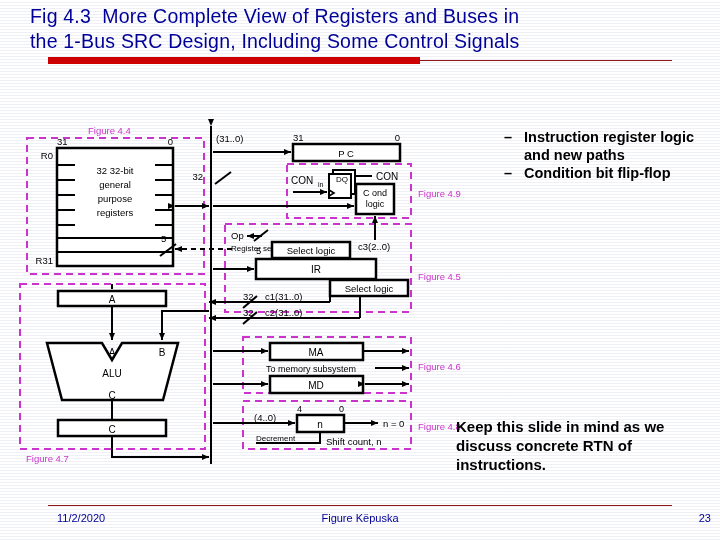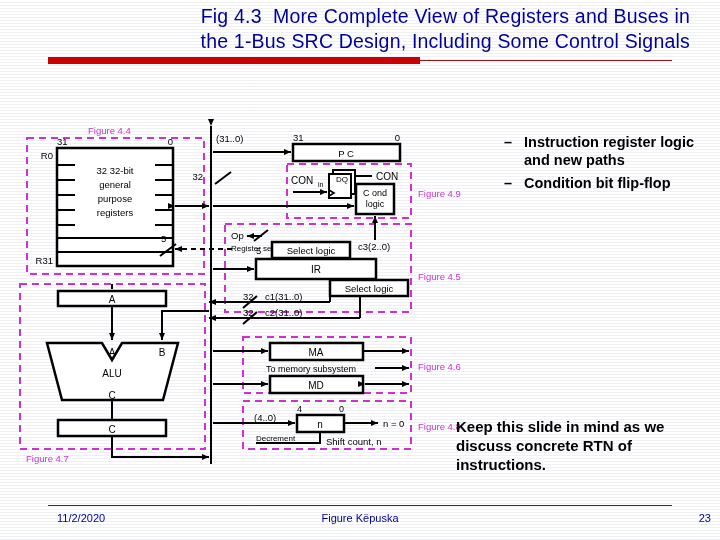--- a/index.html
+++ b/index.html
@@ -20,21 +20,21 @@
         rgba(255,255,255,0) 2px,
         rgba(225,228,238,0.55) 2px,
         rgba(225,228,238,0.55) 3px);
   }
 
   
   #title {
     position: absolute;
     left: 30px; top: 4px;
     width: 660px;
-    text-align: right;
+    text-align: left;
     color: #000099;
     font-size: 19.5px;
     font-weight: normal;
     line-height: 25px;
     letter-spacing: 0.2px;
   }
   #title .tline { display: block; white-space: pre; }
 
   
   #title-rule-thin {
@@ -88,21 +88,20 @@
     position: absolute; left: 2px; top: 0;
     font-size: 17px;
   }
   .b2 {
     position: relative;
     color: #000000;
     font-size: 14.5px;
     font-weight: bold;
     line-height: 18px;
     padding-left: 42px;
-    margin-top: 5px;
   }
   .b2::before {
     content: "\2013";
     position: absolute; left: 22px; top: 0;
   }
   #keep-note {
     position: absolute;
     left: 456px; top: 417px;
     width: 232px;
     color: #000000;

